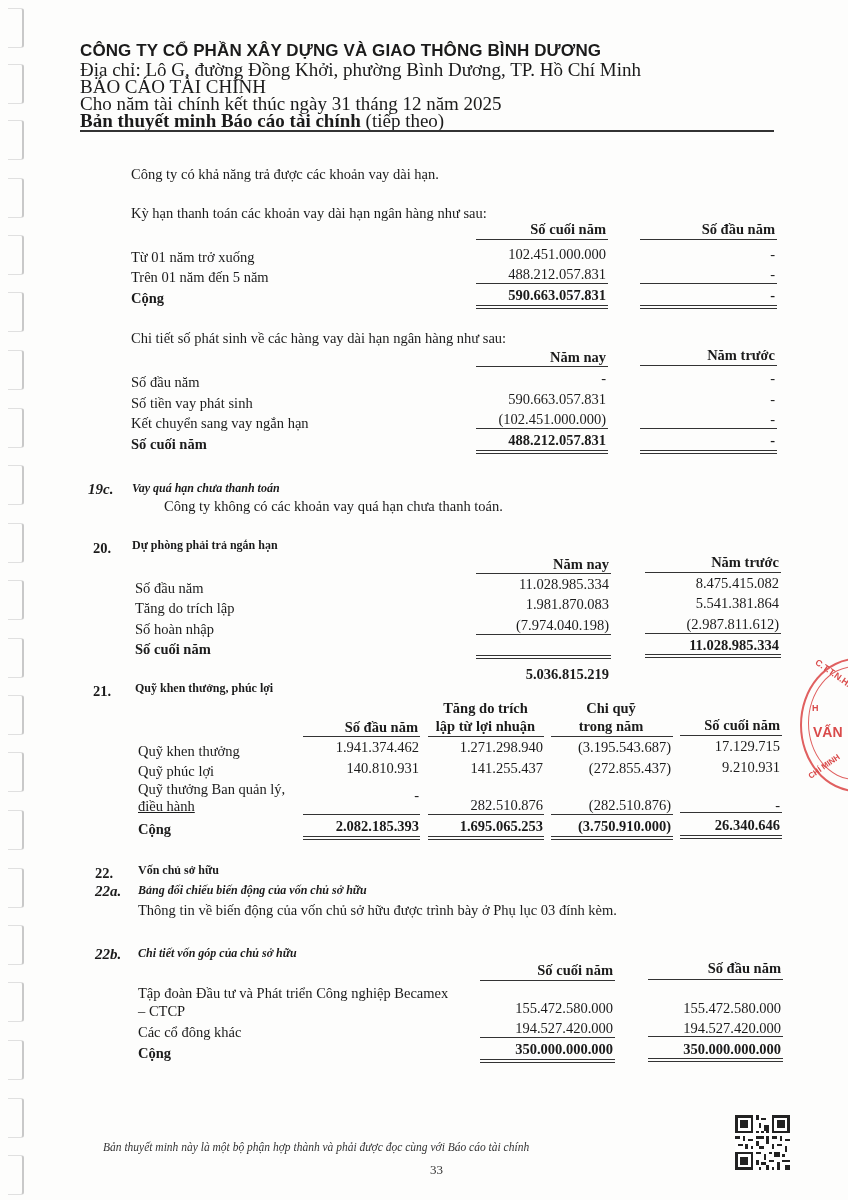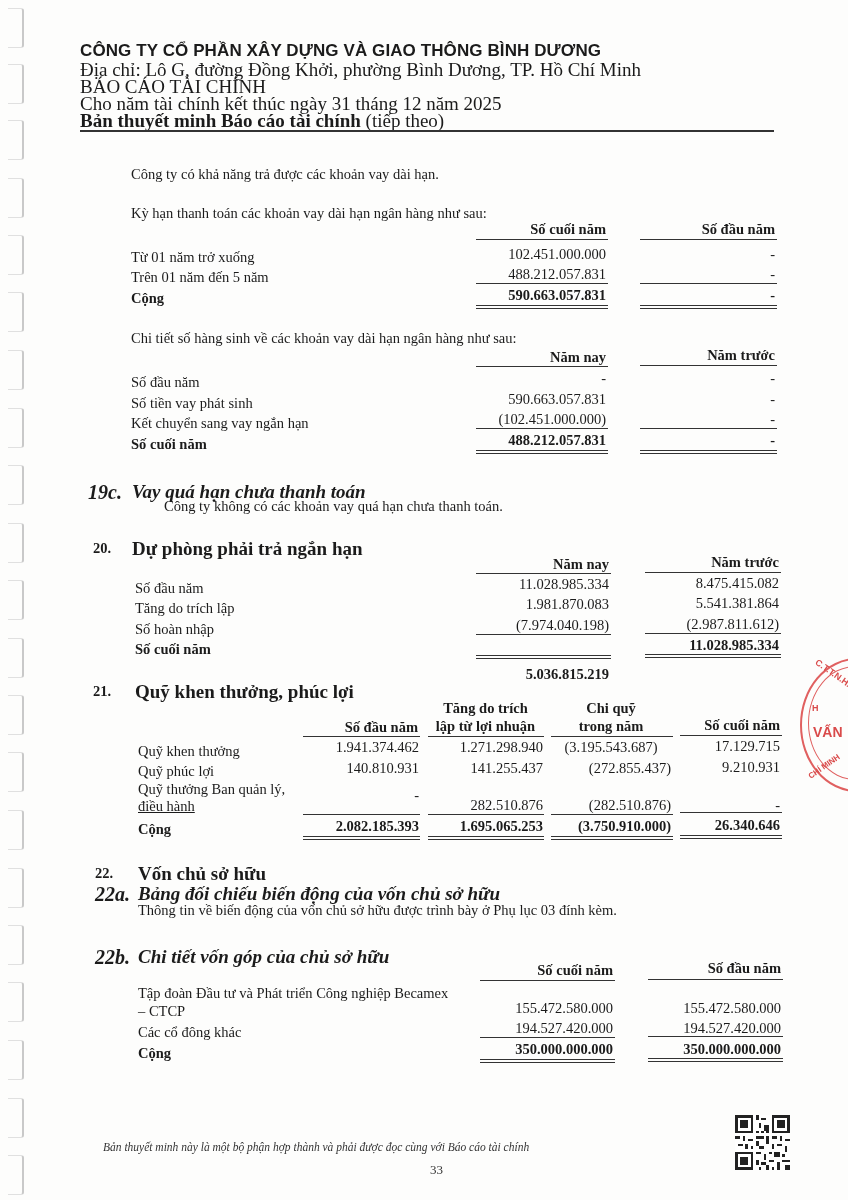--- a/index.html
+++ b/index.html
@@ -11,22 +11,22 @@
   .hdr-line { font-size:19px; line-height:16.5px; }
   .rule { position:absolute; left:80px; width:694px; border-bottom:2px solid #333; }
   .b { font-weight:bold; }
   .i { font-style:italic; }
   .num { position:absolute; text-align:right; font-size:14.5px; white-space:nowrap; }
   .col-hdr { position:absolute; text-align:right; font-size:14.5px; font-weight:bold; white-space:nowrap; line-height:16px; }
   .uline { position:absolute; border-bottom:1.5px solid #333; }
   .dline { position:absolute; border-top:1.5px solid #333; border-bottom:1.5px solid #333; height:2px; }
   .label { position:absolute; font-size:14.5px; white-space:nowrap; }
   .sec-num { position:absolute; font-size:14.5px; font-weight:bold; }
-  .sec-title { position:absolute; font-size:19px; font-weight:bold; }
-  .sub-num { position:absolute; font-size:20px; font-weight:bold; font-style:italic; }
+  .sec-title { position:absolute; font-size:12px; font-weight:bold; }
+  .sub-num { position:absolute; font-size:15px; font-weight:bold; font-style:italic; }
   .stamp { position:absolute; left:800px; top:658px; width:110px; height:130px; border:2px solid #e06060; border-radius:50%; }
   .stamp-txt { position:absolute; color:#d94a4a; font-size:9px; font-family:"Liberation Sans", sans-serif; font-weight:bold; }
   .qr { position:absolute; left:735px; top:1115px; width:55px; height:55px; }
 </style>
 </head>
 <body>
 
 <div>
   <div class="binder" style="top:8px"></div>
   <div class="binder" style="top:64px"></div>
@@ -78,21 +78,21 @@
   <div class="uline" style="left:640px; width:137px; top:283px;"></div>
 
   <div class="label b" style="left:131px; top:290px;">Cộng</div>
   <div class="num b" style="left:476px; width:130px; top:287px;">590.663.057.831</div>
   <div class="num b" style="left:640px; width:135px; top:287px;">-</div>
   <div class="dline" style="left:476px; width:132px; top:305px;"></div>
   <div class="dline" style="left:640px; width:137px; top:305px;"></div>
 </div>
 
 <div>
-  <div class="label" style="left:131px; top:330px;">Chi tiết số hàng sinh về các khoản vay dài hạn ngân hàng như sau:</div>
+  <div class="label" style="left:131px; top:330px;">Chi tiết số phát sinh về các hàng vay dài hạn ngân hàng như sau:</div>
   <div class="col-hdr" style="left:476px; width:130px; top:349px;">Năm nay</div>
   <div class="col-hdr" style="left:640px; width:135px; top:347px;">Năm trước</div>
   <div class="uline" style="left:476px; width:132px; top:366px;"></div>
   <div class="uline" style="left:640px; width:137px; top:365px;"></div>
 
   <div class="label" style="left:131px; top:374px;">Số đầu năm</div>
   <div class="num" style="left:476px; width:130px; top:370px;">-</div>
   <div class="num" style="left:640px; width:135px; top:370px;">-</div>
 
   <div class="label" style="left:131px; top:395px;">Số tiền vay phát sinh</div>
@@ -158,21 +158,21 @@
   <div class="col-hdr" style="left:551px; width:120px; top:718px; text-align:center;">trong năm</div>
   <div class="col-hdr" style="left:680px; width:100px; top:717px;">Số cuối năm</div>
   <div class="uline" style="left:303px; width:117px; top:736px;"></div>
   <div class="uline" style="left:428px; width:116px; top:736px;"></div>
   <div class="uline" style="left:551px; width:122px; top:736px;"></div>
   <div class="uline" style="left:680px; width:102px; top:735px;"></div>
 
   <div class="label" style="left:138px; top:743px;">Quỹ khen thưởng</div>
   <div class="num" style="left:303px; width:116px; top:739px;">1.941.374.462</div>
   <div class="num" style="left:428px; width:115px; top:739px;">1.271.298.940</div>
-  <div class="num" style="left:551px; width:120px; top:739px;text-align:center;">(3.195.543.687)</div>
+  <div class="num" style="left:551px; width:120px; top:739px;">(3.195.543.687)</div>
   <div class="num" style="left:680px; width:100px; top:738px;text-align:right;">17.129.715</div>
 
   <div class="label" style="left:138px; top:763px;">Quỹ phúc lợi</div>
   <div class="num" style="left:303px; width:116px; top:760px;">140.810.931</div>
   <div class="num" style="left:428px; width:115px; top:760px;">141.255.437</div>
   <div class="num" style="left:551px; width:120px; top:760px;">(272.855.437)</div>
   <div class="num" style="left:680px; width:100px; top:759px;">9.210.931</div>
 
   <div class="label" style="left:138px; top:781px;">Quỹ thưởng Ban quản lý,</div>
   <div class="label" style="left:138px; top:798px;text-decoration:underline;">điều hành</div>

